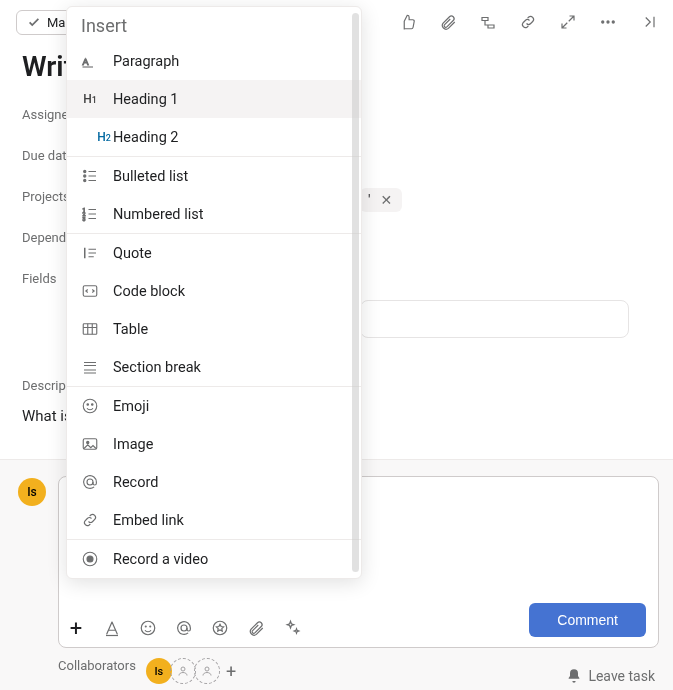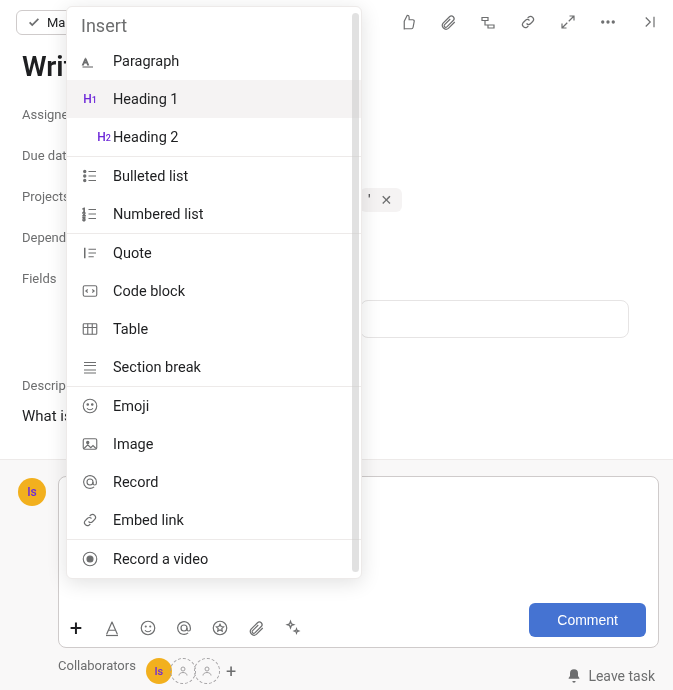--- a/index.html
+++ b/index.html
@@ -65,21 +65,21 @@
   .desc-area { padding: 0 22px; margin-top: 30px; color:#6d6e6f; font-size:13px;}
   .desc-text { margin-top:14px; font-size:15px; color:#1e1f21;}
   
   .comment-zone {
     position:absolute; left:0; right:0; top:459px; bottom:0;
     border-top:1px solid #edeae9;
     background:#f9f8f8;
   }
   .avatar {
     width:28px; height:28px; border-radius:50%;
-    background:#f2b01e; color:#6d28d9;
+    background:#f2b01e; color:#000000;
     display:flex; align-items:center; justify-content:center;
     font-size:12px; font-weight:500;
   }
   .avatar.small { width:26px; height:26px; font-size:11px;}
   .avatar.dashed {
     background:transparent; border:1.5px dashed #a2a0a2; color:#a2a0a2;
   }
   .comment-box {
     position:absolute; left:58px; right:14px; top:16px;
     height:172px; background:#fff; border:1px solid #cfcbcb; border-radius:8px;
@@ -313,27 +313,27 @@
             <svg viewBox="0 0 24 24">
               <text x="2" y="17" font-size="12" fill="#6d6e6f" font-family="sans-serif">A</text>
               <path d="M2 20h14" stroke="#6d6e6f" stroke-width="1.5"></path>
               <path d="M2 23"></path>
             </svg>
           </span>
           <span>Paragraph</span>
         </div>
         <div class="menu-item hover">
           <span class="micon">
-            <span style="font-size:12px;color:#6d28d9;font-weight:500;">H<span style="font-size:9px;">1</span></span>
+            <span style="font-size:12px;color:#404040;font-weight:500;">H<span style="font-size:9px;">1</span></span>
           </span>
           <span>Heading 1</span>
         </div>
         <div class="menu-item">
           <span class="micon">
-            <span style="font-size:12px;color:#6d28d9;font-weight:500;margin-left:28px;">H<span style="font-size:9px;">2</span></span>
+            <span style="font-size:12px;color:#0369a1;font-weight:500;margin-left:28px;">H<span style="font-size:9px;">2</span></span>
           </span>
           <span>Heading 2</span>
         </div>
       </div>
       <div class="menu-group">
         <div class="menu-item">
           <span class="micon">
             <svg viewBox="0 0 24 24">
               <circle cx="5" cy="6" r="1.5" fill="#6d6e6f"></circle>
               <circle cx="5" cy="12" r="1.5" fill="#6d6e6f"></circle>

